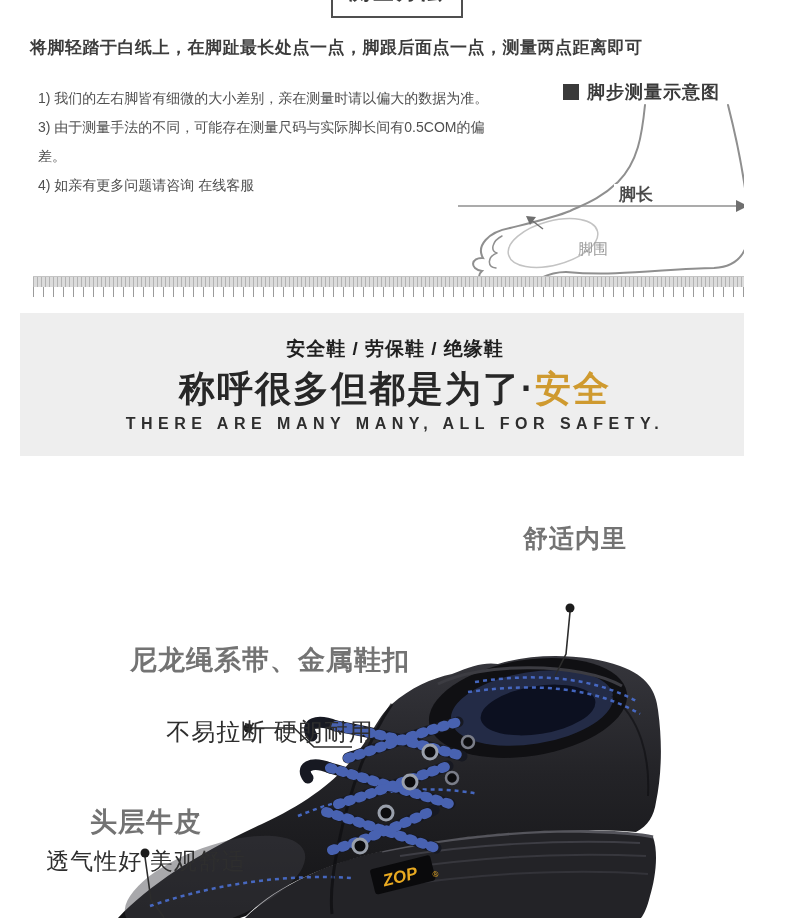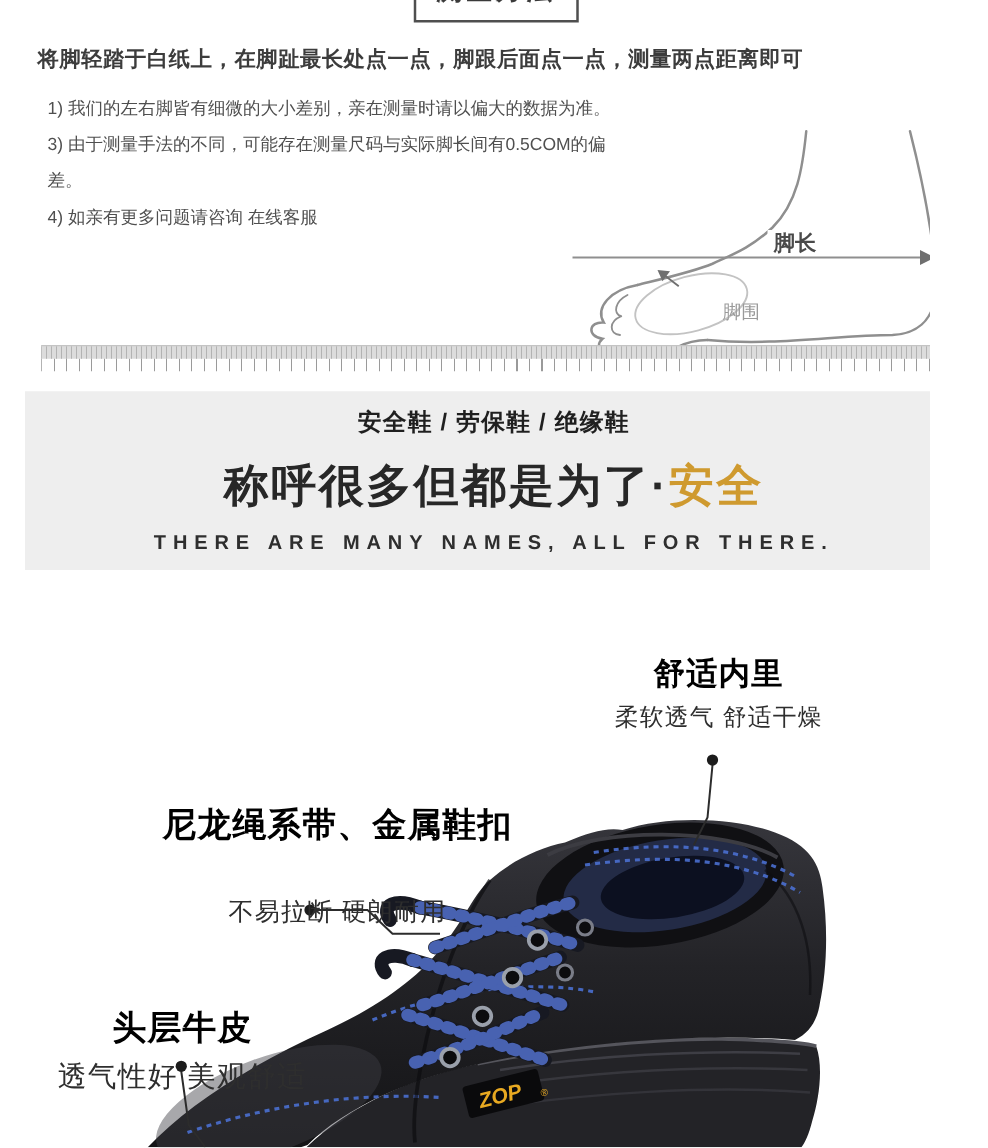--- a/index.html
+++ b/index.html
@@ -10,21 +10,21 @@
   
   .measure-box{
     position:absolute;left:331px;top:-34px;width:128px;height:48px;
     border:2px solid #4f4f4f;display:flex;align-items:center;justify-content:center;
     font-size:21px;font-weight:bold;letter-spacing:3px;color:#3a3a3a;background:#fff;
   }
   .intro{
     position:absolute;left:30px;top:36px;width:700px;
     font-size:17px;font-weight:bold;color:#3c3c3c;letter-spacing:.5px;
   }
-  .notes{position:absolute;left:38px;top:72px;width:458px;}
+  .notes{position:absolute;left:38px;top:84px;width:458px;}
   .note{font-size:14px;line-height:29px;color:#4f4f4f;}
   .legend{
     position:absolute;left:563px;top:80px;display:flex;align-items:center;gap:8px;z-index:3;
   }
   .legend-square{width:16px;height:16px;background:#3a3a3a;flex:0 0 auto;}
   .legend-text{font-size:18px;font-weight:bold;color:#3a3a3a;letter-spacing:1px;white-space:nowrap;}
   .foot-svg{position:absolute;left:430px;top:100px;z-index:1;}
   
   .ruler{position:absolute;left:33px;top:276px;width:724px;height:20px;z-index:2;}
   .ruler-bar{
@@ -32,38 +32,38 @@
     background-image:repeating-linear-gradient(90deg,#b3b3b3 0 1px,transparent 1px 4px);
     border-top:1px solid #c4c4c4;
   }
   .ruler-ticks{
     height:10px;
     background-image:repeating-linear-gradient(90deg,#9a9a9a 0 1px,transparent 1px 10px);
   }
   
   .banner{
     position:absolute;left:20px;top:313px;width:750px;height:143px;background:#eeeeee;
-    display:flex;flex-direction:column;align-items:center;justify-content:center;gap:18px;
+    display:flex;flex-direction:column;align-items:center;justify-content:center;gap:7px;
   }
   .banner-names{font-size:19px;font-weight:bold;color:#1f1f1f;letter-spacing:1px;}
   .banner-title{font-size:36px;font-weight:bold;color:#272727;letter-spacing:2px;line-height:1.1;}
   .banner-title .hl{color:#cf9a2f;}
   .banner-en{font-size:16px;color:#2e2e2e;letter-spacing:5.5px;font-weight:bold;}
   
   .features{position:absolute;left:0;top:456px;width:790px;height:462px;background:#fff;}
   .shoe-svg{position:absolute;left:0;top:0;z-index:1;}
   .callout{position:absolute;text-align:center;z-index:2;}
-  .callout .c-title{font-weight:bold;color:#000000;letter-spacing:1px;}
+  .callout .c-title{font-weight:bold;color:#737373;letter-spacing:1px;}
   .callout .c-desc{color:#2e2e2e;margin-top:6px;letter-spacing:1px;}
   .callout-1{left:460px;top:66px;width:230px;}
   .callout-1 .c-title{font-size:25px;}
   .callout-1 .c-desc{font-size:19px;}
   .callout-2{left:115px;top:186px;width:310px;}
   .callout-2 .c-title{font-size:27px;}
-  .callout-2 .c-desc{font-size:20px;margin-top:38px;}
+  .callout-2 .c-desc{font-size:24px;margin-top:38px;}
   .callout-3{left:36px;top:320px;width:220px;}
   .callout-3 .c-title{font-size:27px;margin-top:28px;}
   .callout-3 .c-desc{font-size:23px;}
 </style>
 </head>
 <body>
 
 <div id="stage">
 
   <div class="measure-box">
@@ -71,20 +71,24 @@
   </div>
 
   <div class="intro">将脚轻踏于白纸上，在脚趾最长处点一点，脚跟后面点一点，测量两点距离即可</div>
 
   <div class="notes">
     <div class="note">1) 我们的左右脚皆有细微的大小差别，亲在测量时请以偏大的数据为准。</div>
     <div class="note">3) 由于测量手法的不同，可能存在测量尺码与实际脚长间有0.5COM的偏差。</div>
     <div class="note">4) 如亲有更多问题请咨询 在线客服</div>
   </div>
 
+  <div class="legend">
+    <span class="legend-square"></span>
+    <span class="legend-text">脚步测量示意图</span>
+  </div>
 
   <svg class="foot-svg" width="360" height="200" viewBox="0 0 360 200">
     <g fill="none" stroke="#8f8f8f" stroke-width="2" stroke-linecap="round">
 
       <path d="M215,5 C212,35 208,62 188,82 C170,99 155,104 140,111 C126,117 100,123 80,128"></path>
       <path d="M80,128 C58,132 46,146 53,158 C41,157 39,169 52,171 C44,178 54,186 69,181 C84,187 100,185 111,178 C119,174 126,172 136,172"></path>
       <path d="M136,172 C190,177 240,168 284,168 C304,167 315,156 318,139 C321,116 312,60 298,5"></path>
 
       <path stroke-width="1.5" d="M72,136 C62,141 60,151 67,153 M67,153 C57,157 57,167 66,168"></path>
     </g>
@@ -106,21 +110,21 @@
   <div class="ruler">
     <div class="ruler-bar"></div>
     <div class="ruler-ticks"></div>
   </div>
 
   <div class="banner">
     <div class="banner-names">安全鞋 / 劳保鞋 / 绝缘鞋</div>
     <div class="banner-title">
       <span>称呼很多但都是为了·</span><span class="hl">安全</span>
     </div>
-    <div class="banner-en">THERE ARE MANY NAMES, ALL FOR THERE.</div>
+    <div class="banner-en">THERE ARE MANY MANY, ALL FOR SAFETY.</div>
   </div>
 
   <div class="features">
 
     <svg class="shoe-svg" width="790" height="462" viewBox="0 0 790 462">
       <defs>
         <linearGradient id="gLeather" x1="0" y1="0" x2="0" y2="1">
           <stop offset="0" stop-color="#36363c"></stop>
           <stop offset="0.45" stop-color="#232327"></stop>
           <stop offset="1" stop-color="#141416"></stop>
@@ -194,21 +198,20 @@
       </g>
       <g fill="#1c1c1c">
         <circle cx="570" cy="152" r="4.5"></circle>
         <circle cx="248" cy="272" r="4.5"></circle>
         <circle cx="145" cy="397" r="4.5"></circle>
       </g>
     </svg>
 
     <div class="callout callout-1">
       <div class="c-title">舒适内里</div>
-      <div class="c-desc">柔软透气 舒适干燥</div>
     </div>
 
     <div class="callout callout-2">
       <div class="c-title">尼龙绳系带、金属鞋扣</div>
       <div class="c-desc">不易拉断 硬朗耐用</div>
     </div>
 
     <div class="callout callout-3">
       <div class="c-title">头层牛皮</div>
       <div class="c-desc">透气性好 美观舒适</div>

